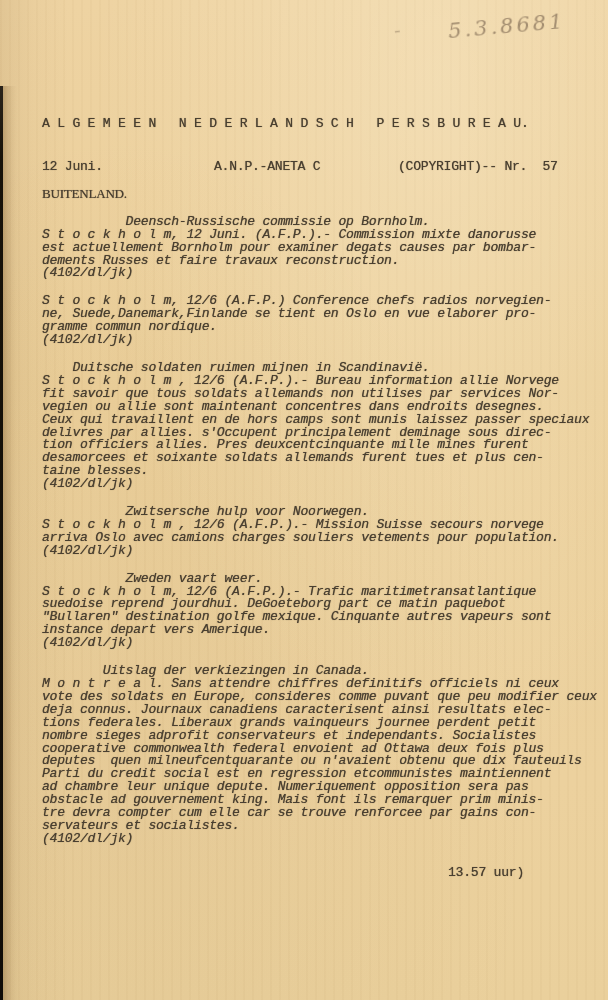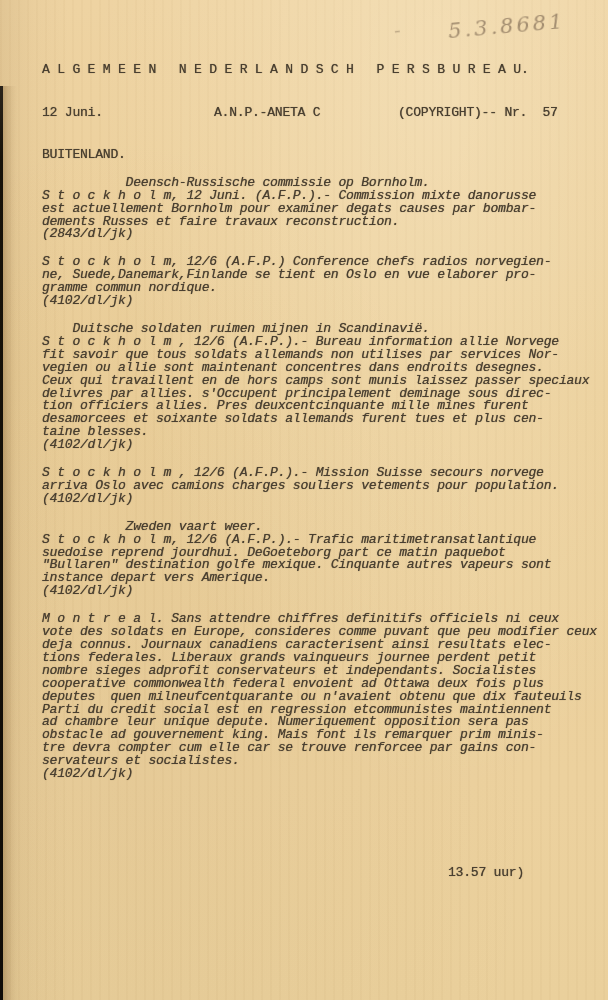--- a/index.html
+++ b/index.html
@@ -34,27 +34,27 @@
     text-shadow: 0 0 0.9px rgba(73,63,48,0.65), 0.3px 0.3px 0.4px rgba(73,63,48,0.35);
     font-size: 13px;
     line-height: 12.9px;
     letter-spacing: -0.2px;
     white-space: pre;
     filter: blur(0.22px);
   }
 
   .content { position: absolute; left: 42px; top: 0; width: 566px; }
 
-  .masthead-title { margin-top: 64px; }
+  .masthead-title { margin-top: 118px; }
   .masthead-sub { position: relative; margin-top: 30px; height: 13px; }
   .masthead-sub .date    { position: absolute; left: 0; }
   .masthead-sub .service { position: absolute; left: 172px; }
   .masthead-sub .copy    { position: absolute; left: 356px; }
 
-  .section-label { margin-top: 29px; }
+  .section-label { margin-top: 14px; font-family: Liberation Serif, serif; }
 
   .article { margin-top: 15px; font-style: italic; }
   .article .heading { }
   .article .body { }
 
   .handwritten {
     position: absolute;
     left: 448px; top: 14px;
     font-family: "DejaVu Serif", serif;
     font-style: italic;
@@ -94,21 +94,21 @@
       <span class="typed copy">(COPYRIGHT)-- Nr.  57</span>
     </div>
 
     <div class="typed section-label">BUITENLAND.</div>
 
     <div class="article">
       <div class="typed heading">           Deensch-Russische commissie op Bornholm.</div>
       <div class="typed body">S t o c k h o l m, 12 Juni. (A.F.P.).- Commission mixte danorusse
 est actuellement Bornholm pour examiner degats causes par bombar-
 dements Russes et faire travaux reconstruction.
-(2843/dl/jk)</div>
+(4102/dl/jk)</div>
     </div>
 
     <div class="article">
       <div class="typed body">S t o c k h o l m, 12/6 (A.F.P.) Conference chefs radios norvegien-
 ne, Suede,Danemark,Finlande se tient en Oslo en vue elaborer pro-
 gramme commun nordique.
 (4102/dl/jk)</div>
     </div>
 
     <div class="article">
@@ -118,35 +118,37 @@
 vegien ou allie sont maintenant concentres dans endroits desegnes.
 Ceux qui travaillent en de hors camps sont munis laissez passer speciaux
 delivres par allies. s'Occupent principalement deminage sous direc-
 tion officiers allies. Pres deuxcentcinquante mille mines furent
 desamorcees et soixante soldats allemands furent tues et plus cen-
 taine blesses.
 (4102/dl/jk)</div>
     </div>
 
     <div class="article">
+      <div class="typed heading">           Zwitsersche hulp voor Noorwegen.</div>
       <div class="typed body">S t o c k h o l m , 12/6 (A.F.P.).- Mission Suisse secours norvege
 arriva Oslo avec camions charges souliers vetements pour population.
 (4102/dl/jk)</div>
     </div>
 
     <div class="article">
       <div class="typed heading">           Zweden vaart weer.</div>
       <div class="typed body">S t o c k h o l m, 12/6 (A.F.P.).- Trafic maritimetransatlantique
 suedoise reprend jourdhui. DeGoeteborg part ce matin paquebot
 "Bullaren" destination golfe mexique. Cinquante autres vapeurs sont
 instance depart vers Amerique.
 (4102/dl/jk)</div>
     </div>
 
     <div class="article">
+      <div class="typed heading">        Uitslag der verkiezingen in Canada.</div>
       <div class="typed body">M o n t r e a l. Sans attendre chiffres definitifs officiels ni ceux
 vote des soldats en Europe, consideres comme puvant que peu modifier ceux
 deja connus. Journaux canadiens caracterisent ainsi resultats elec-
 tions federales. Liberaux grands vainqueurs journee perdent petit
 nombre sieges adprofit conservateurs et independants. Socialistes
 cooperative commonwealth federal envoient ad Ottawa deux fois plus
 deputes  quen milneufcentquarante ou n'avaient obtenu que dix fauteuils
 Parti du credit social est en regression etcommunistes maintiennent
 ad chambre leur unique depute. Numeriquement opposition sera pas
 obstacle ad gouvernement king. Mais font ils remarquer prim minis-

